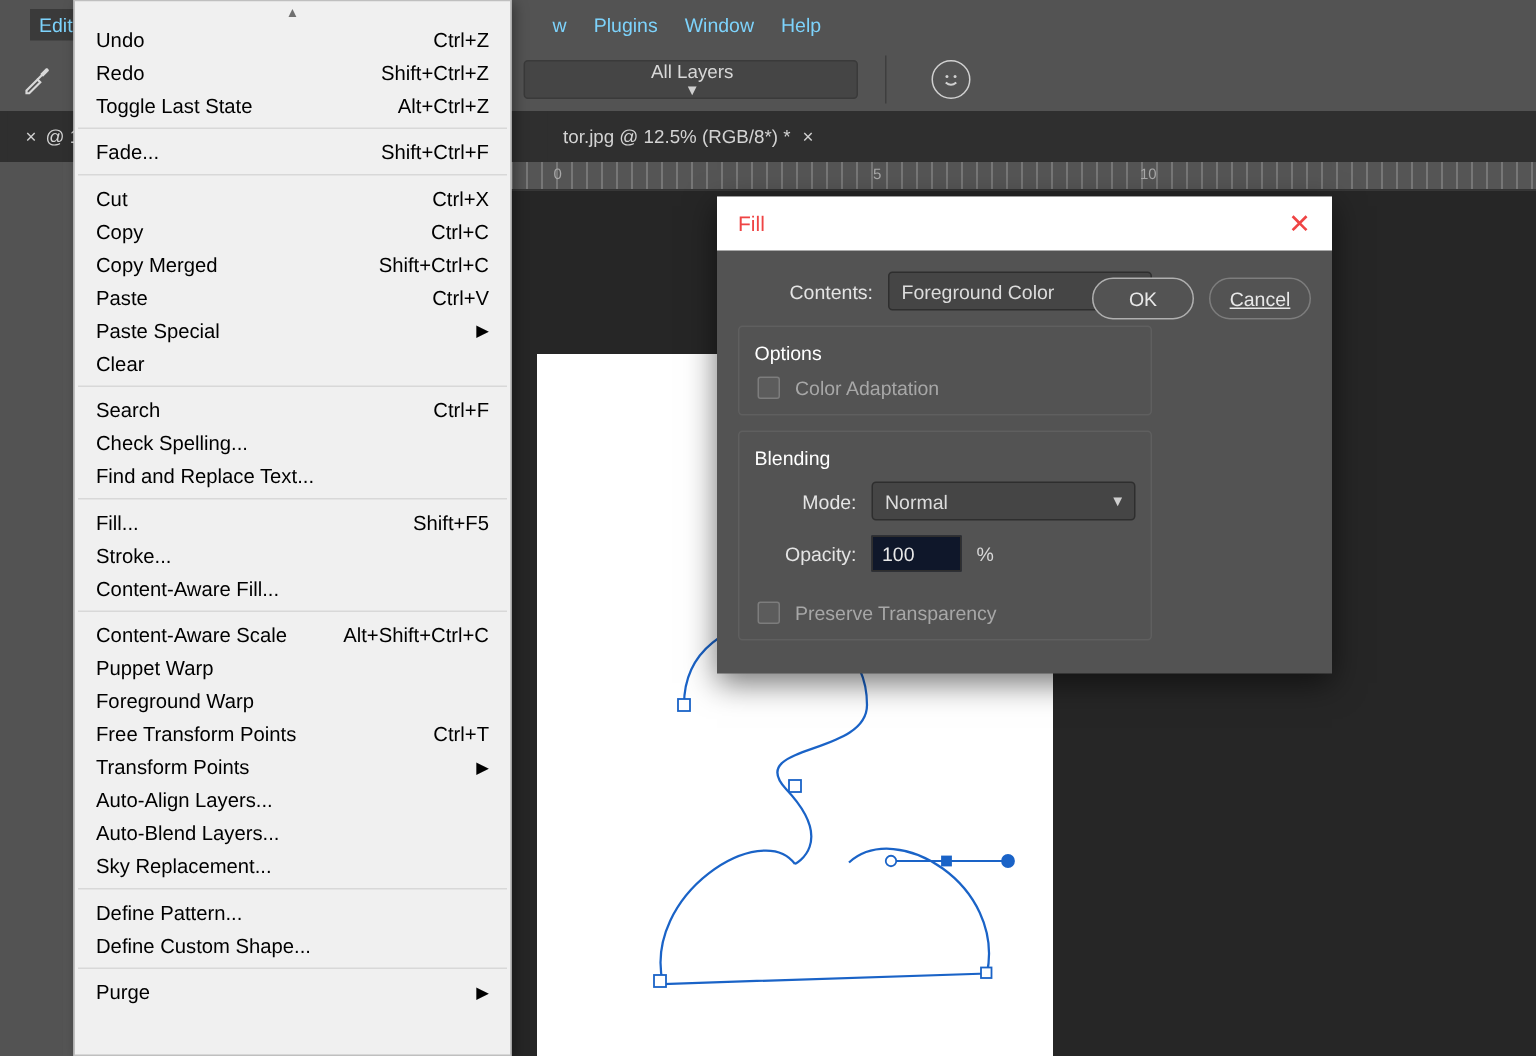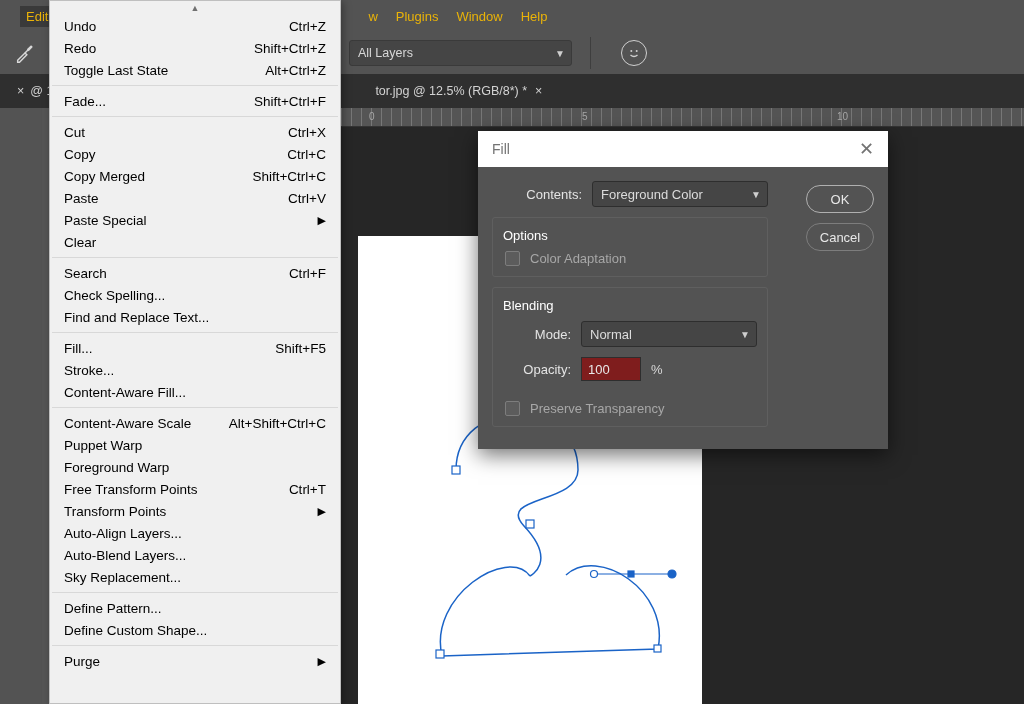--- a/index.html
+++ b/index.html
@@ -1,22 +1,22 @@
 <!DOCTYPE html>
 <html><head>
 <meta charset="utf-8">
 <style>
   html,body{margin:0;padding:0;width:1024px;height:704px;overflow:hidden;background:#1e1e1e;font-family:"Segoe UI",Arial,sans-serif;font-size:13px;color:#e8e8e8;}
   .menubar{position:absolute;left:0;top:0;width:1024px;height:32px;background:#535353;display:flex;align-items:center;padding-left:20px;box-sizing:border-box;}
-  .menubar-item{margin-right:18px;color:#eab308;}
+  .menubar-item{margin-right:18px;color:#7dd3fc;}
   .menubar-item.open{background:#3a3a3a;padding:3px 6px;margin-right:10px;}
   .optionbar{position:absolute;left:0;top:32px;width:1024px;height:42px;background:#535353;display:flex;align-items:center;}
   .eyedrop-icon{margin-left:14px;width:22px;height:22px;}
   .eyedrop-icon svg{width:22px;height:22px;}
-  .combo{margin-left:313px;width:207px;height:24px;background:#454545;border:1px solid #3a3a3a;border-radius:3px;display:flex;align-items:center;padding-left:8px;justify-content:space-between;padding-right:6px;color:#d8d8d8;font-size:12.5px;}
+  .combo{margin-left:313px;width:207px;height:24px;background:#454545;border:1px solid #3a3a3a;border-radius:3px;display:flex;align-items:center;padding-left:8px;justify-content:space-between;padding-right:6px;color:#d8d8d8;font-size:12.5px;flex-direction:column;}
   .smiley{margin-left:30px;width:24px;height:24px;border:1.6px solid #d0d0d0;border-radius:50%;display:flex;align-items:center;justify-content:center;color:#d0d0d0;font-size:13px;}
   .sep{width:1px;height:32px;background:#3e3e3e;margin-left:18px;}
   .tabstrip{position:absolute;left:42px;top:74px;height:34px;display:flex;align-items:center;}
   .tab{background:#2f2f2f;height:34px;display:flex;align-items:center;padding:0 10px;color:#d3d3d3;font-size:12.5px;}
   .tab .close{margin-left:8px;color:#d0d0d0;}
   .tab.left{padding-left:4px;}
   .toolbox{position:absolute;left:0;top:108px;width:42px;height:596px;background:#535353;border-right:1px solid #2b2b2b;}
   .canvasarea{position:absolute;left:42px;top:108px;width:982px;height:596px;background:#262626;}
   .ruler-h{position:absolute;left:0;top:0;width:982px;height:18px;background:#555;border-bottom:1px solid #333;color:#a8a8a8;font-size:10px;}
   .ruler-h .tickmajor{position:absolute;top:3px;}
@@ -24,33 +24,33 @@
   .ruler-v{position:absolute;left:0;top:18px;width:18px;height:578px;background:#555;border-right:1px solid #333;}
   .stage{position:absolute;left:316px;top:128px;width:344px;height:474px;background:#fff;}
   .dropdown{position:absolute;left:49px;top:0;width:292px;height:704px;background:#f0f0f0;color:#000;font-size:13.5px;box-shadow:2px 2px 8px rgba(0,0,0,.35);border:1px solid #bfbfbf;box-sizing:border-box;}
   .dropdown .scrollhint{height:14px;display:flex;justify-content:center;align-items:center;color:#707070;font-size:9px;background:#f0f0f0;}
   .dd-row{height:22px;display:flex;align-items:center;padding-left:14px;padding-right:14px;justify-content:space-between;}
   .dd-row .arrow{color:#000;font-size:11px;}
   .dd-sep{height:1px;background:#d8d8d8;margin:4px 2px;}
   .dd-row .label{}
   .dd-row .sc{color:#000;}
   .dialog{position:absolute;left:478px;top:131px;width:410px;background:#535353;color:#dcdcdc;box-shadow:0 6px 20px rgba(0,0,0,.55);}
-  .dialog-titlebar{height:36px;background:#fff;color:#737373;display:flex;align-items:center;justify-content:space-between;padding:0 14px;font-size:14px;}
+  .dialog-titlebar{height:36px;background:#fff;color:#ef4444;display:flex;align-items:center;justify-content:space-between;padding:0 14px;font-size:14px;}
   .dialog-body{padding:14px 14px 22px 14px;}
   .row{display:flex;align-items:center;margin-bottom:10px;}
   .row .lab{width:88px;text-align:right;margin-right:10px;color:#e4e4e4;font-size:13px;}
   .panel{border:1px solid #5f5f5f;border-radius:3px;padding:10px 10px 10px 10px;margin-top:2px;width:276px;box-sizing:border-box;}
   .panel-title{color:#ffffff;font-size:13px;margin-bottom:8px;}
   .checkline{display:flex;align-items:center;margin-left:2px;color:#a7a7a7;}
   .checkbox{width:13px;height:13px;border:1px solid #7d7d7d;border-radius:2px;margin-right:10px;background:#5c5c5c;}
   .panel .row .lab{width:68px;}
-  .inputnum{width:52px;height:22px;background:#7f1d1d;border:1px solid #2e2e2e;color:#e8e8e8;padding-left:6px;display:flex;align-items:center;font-size:13px;}
+  .inputnum{width:52px;height:22px;background:#0f172a;border:1px solid #2e2e2e;color:#e8e8e8;padding-left:6px;display:flex;align-items:center;font-size:13px;}
   .pct{margin-left:10px;color:#d8d8d8;}
   .combo2{width:160px;height:24px;background:#454545;border:1px solid #2e2e2e;border-radius:3px;display:flex;align-items:center;padding-left:8px;justify-content:space-between;padding-right:6px;color:#dcdcdc;font-size:13px;}
-  .rightbtns{position:absolute;right:14px;top:54px;display:flex;flex-direction:column;gap:10px;}
+  .rightbtns{position:absolute;right:14px;top:54px;display:flex;gap:10px;}
   .dlg-btn{width:66px;height:26px;border:1px solid #b0b0b0;border-radius:14px;display:flex;align-items:center;justify-content:center;color:#e8e8e8;font-size:13px;background:#535353;}
   .caret{font-size:10px;color:#cfcfcf;}
   svg{display:block;}
   .path-stage{position:absolute;left:316px;top:128px;width:344px;height:474px;pointer-events:none;}
 </style>
 </head>
 <body>
 
 <div class="menubar">
   <span class="menubar-item open">Edit</span>
@@ -96,21 +96,21 @@
 </div>
 
 <div class="toolbox"></div>
 
 <div class="canvasarea">
   <div class="ruler-h">
     <div class="tickbar"></div>
     <span class="tickmajor" style="left:200px">5</span>
     <span class="tickmajor" style="left:327px">0</span>
     <span class="tickmajor" style="left:540px">5</span>
-    <span class="tickmajor" style="left:795px">10</span>
+    <span class="tickmajor" style="left:718px">10</span>
   </div>
   <div class="ruler-v"></div>
   <div class="stage"></div>
 
   <svg class="path-stage" viewBox="0 0 344 474">
     <g fill="none" stroke="#1a63c7" stroke-width="1.5">
       <path d="M98 234 C 98 160, 220 160, 220 234 C 220 268, 138 260, 166 290 C 200 326, 172 340, 172 340"></path>
       <path d="M172 340 C 150 310, 70 360, 84 420 L 300 413 C 312 354, 240 310, 208 339"></path>
     </g>
 
@@ -275,15 +275,15 @@
         <span class="pct">%</span>
       </div>
       <div class="checkline" style="margin-top:20px;">
         <div class="checkbox"></div>
         <span>Preserve Transparency</span>
       </div>
     </div>
   </div>
   <div class="rightbtns">
     <div class="dlg-btn">OK</div>
-    <div class="dlg-btn" style="border-color:#7d7d7d;">Cancel</div>
+    <div class="dlg-btn" style="border-color:#7d7d7d;text-decoration:underline;">Cancel</div>
   </div>
 </div>
 
 </body></html>

